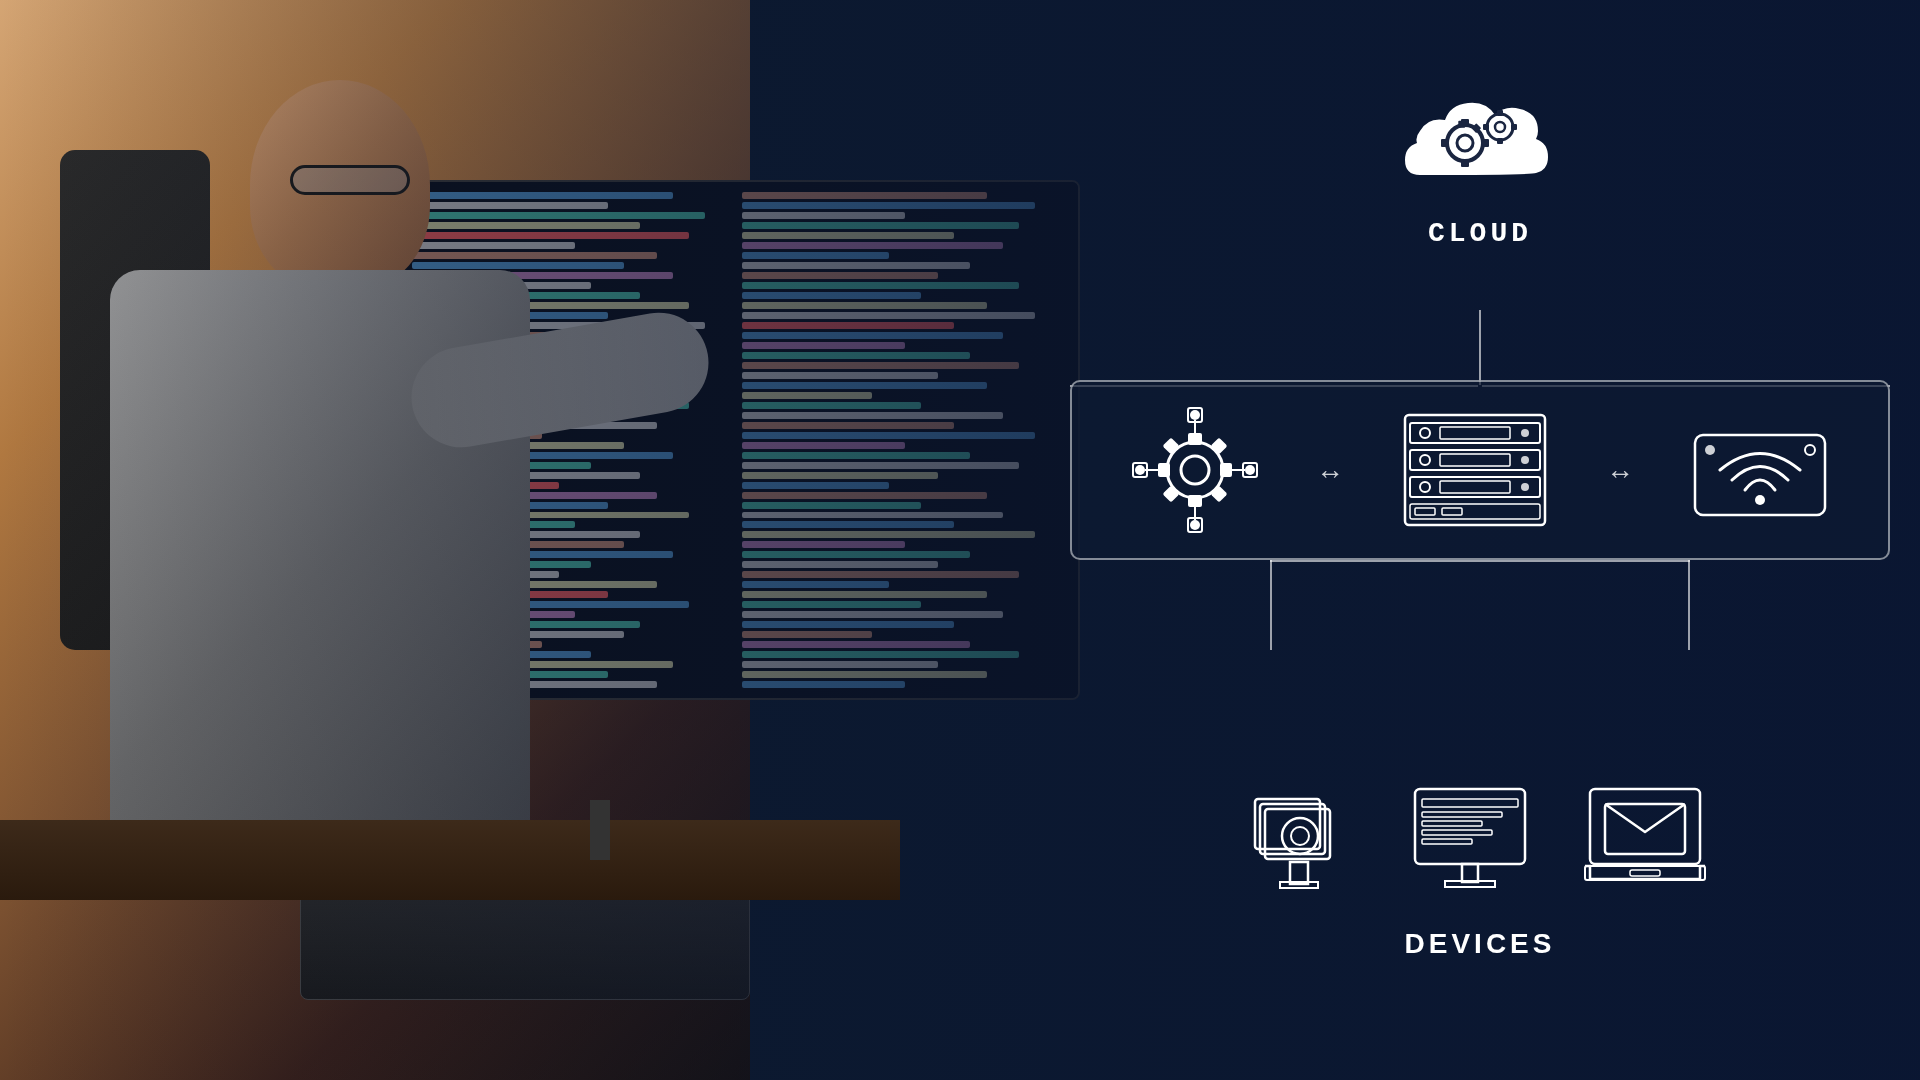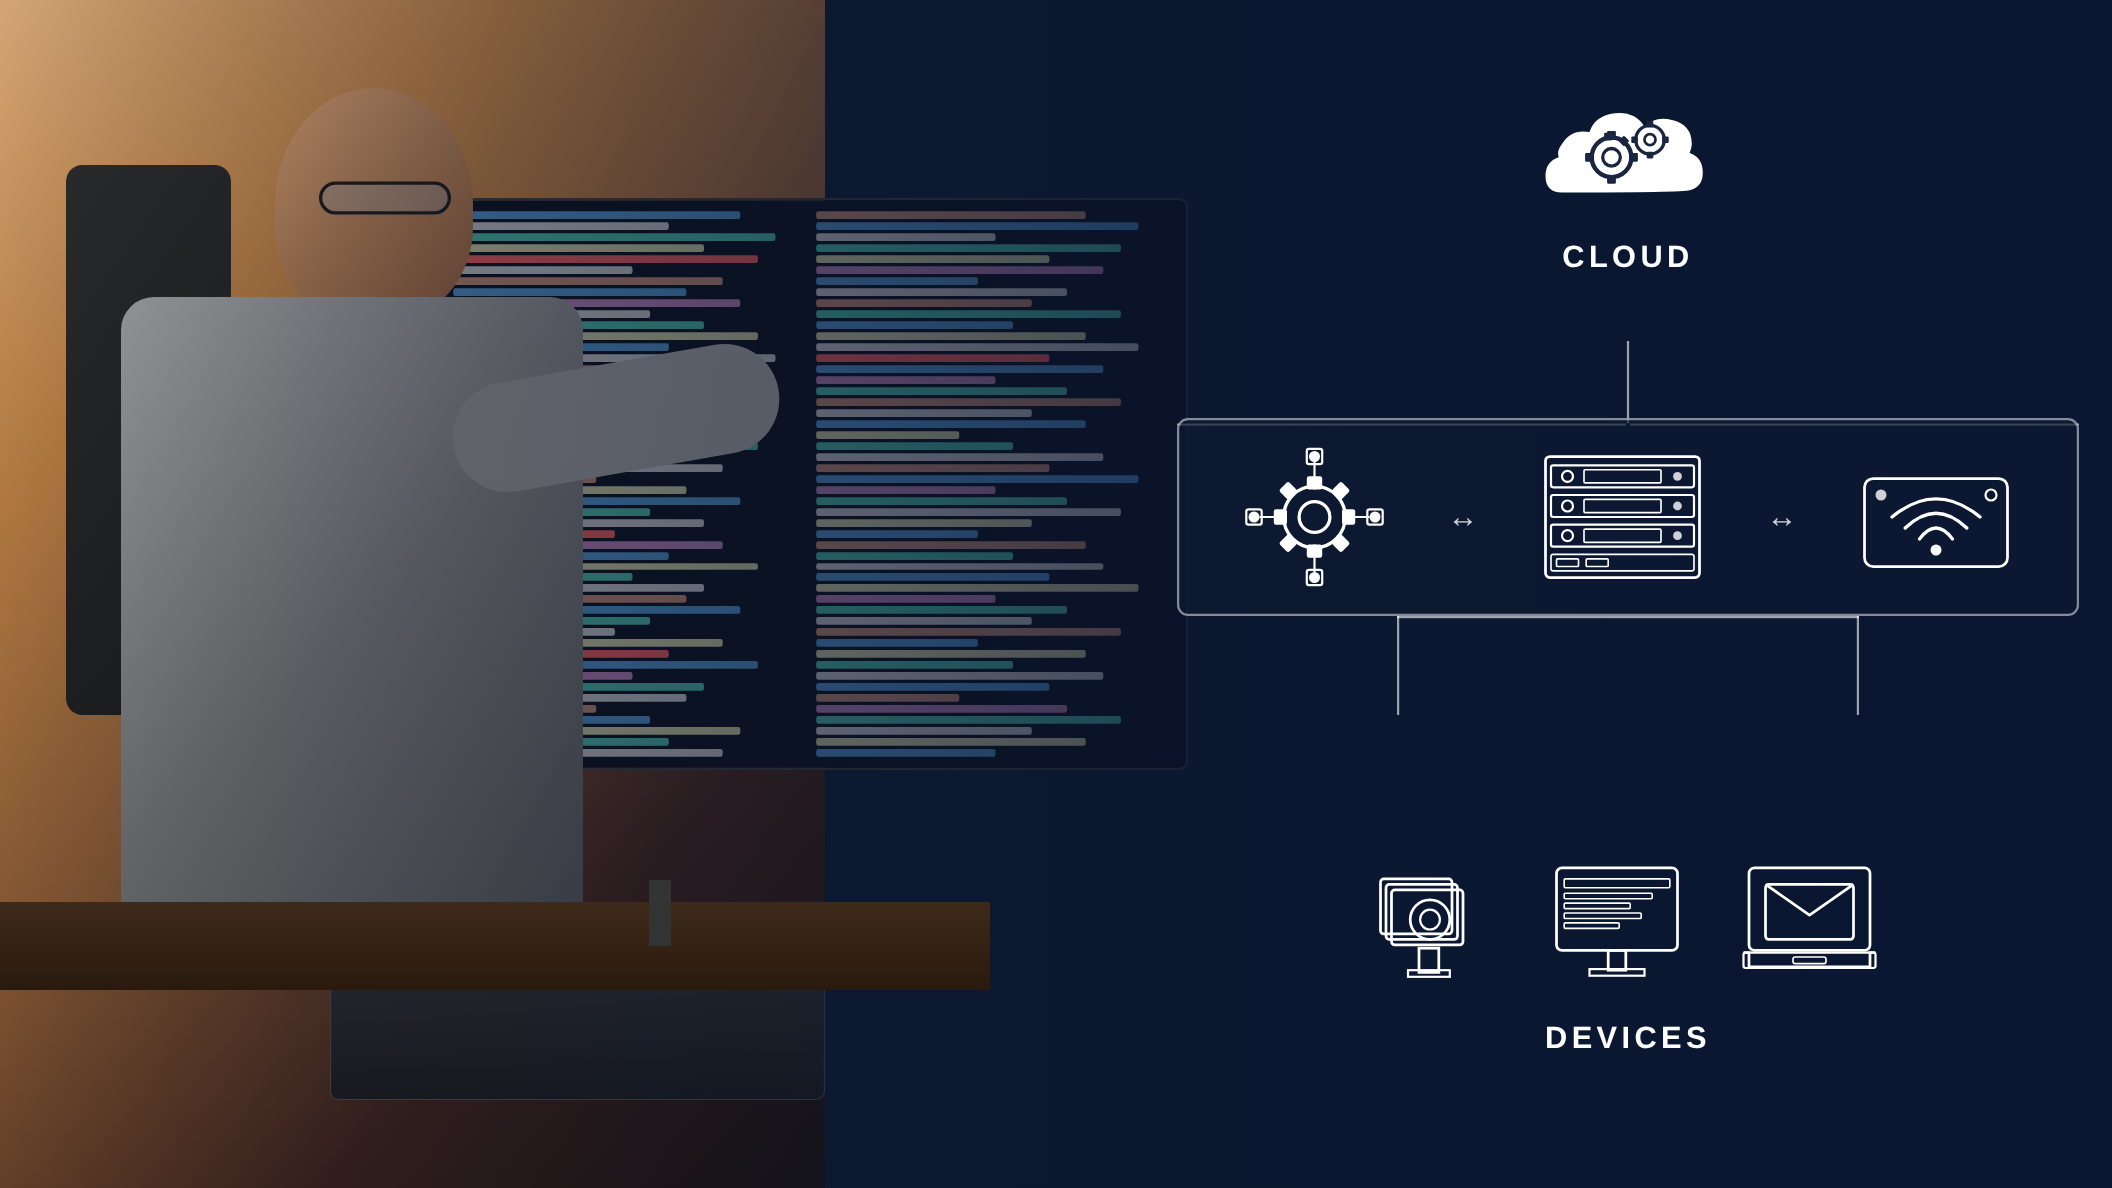--- a/index.html
+++ b/index.html
@@ -82,20 +82,21 @@
     
     .cloud-section {
       position: absolute;
       top: 0;
       left: 50%;
       transform: translateX(-50%);
       display: flex;
       flex-direction: column;
       align-items: center;
       gap: 8px;
+      font-family: Liberation Mono, monospace;
     }
 
     .cloud-icon {
       width: 180px;
       height: 130px;
       display: flex;
       align-items: center;
       justify-content: center;
     }
 

